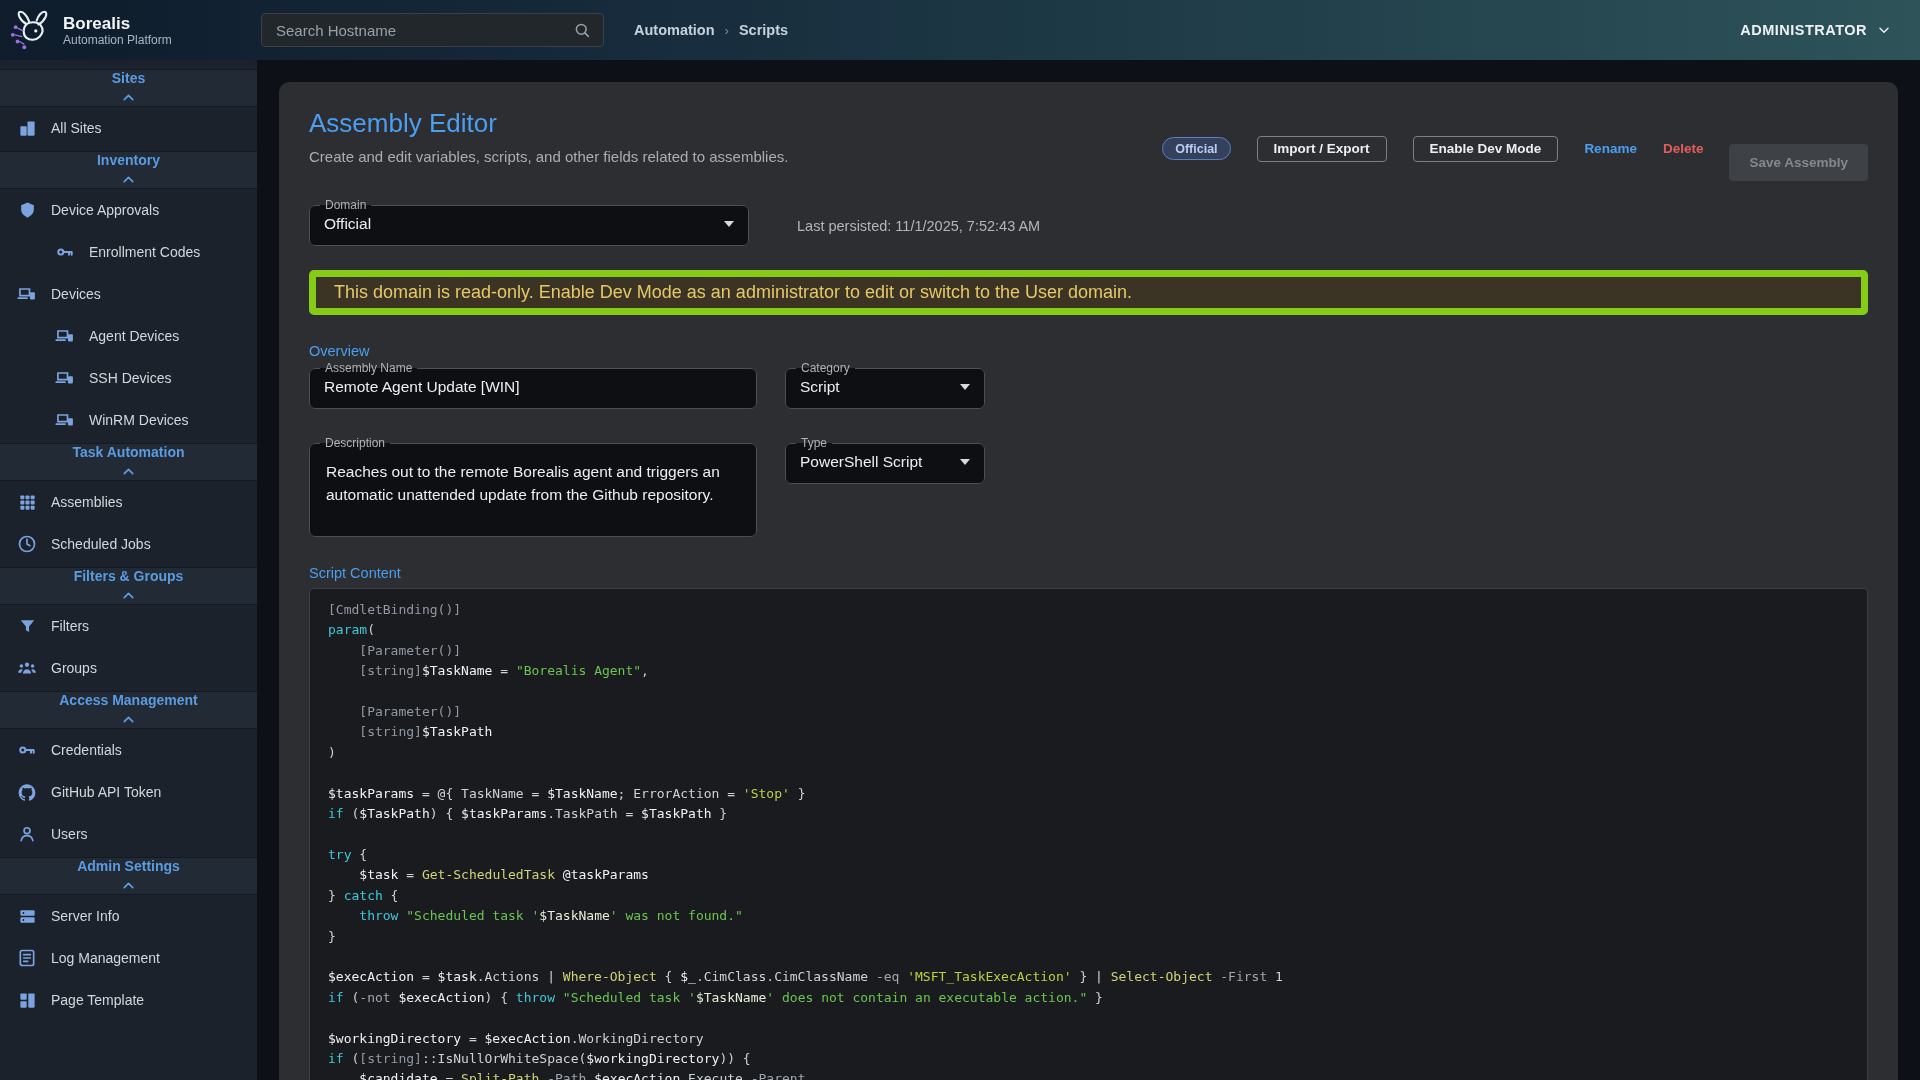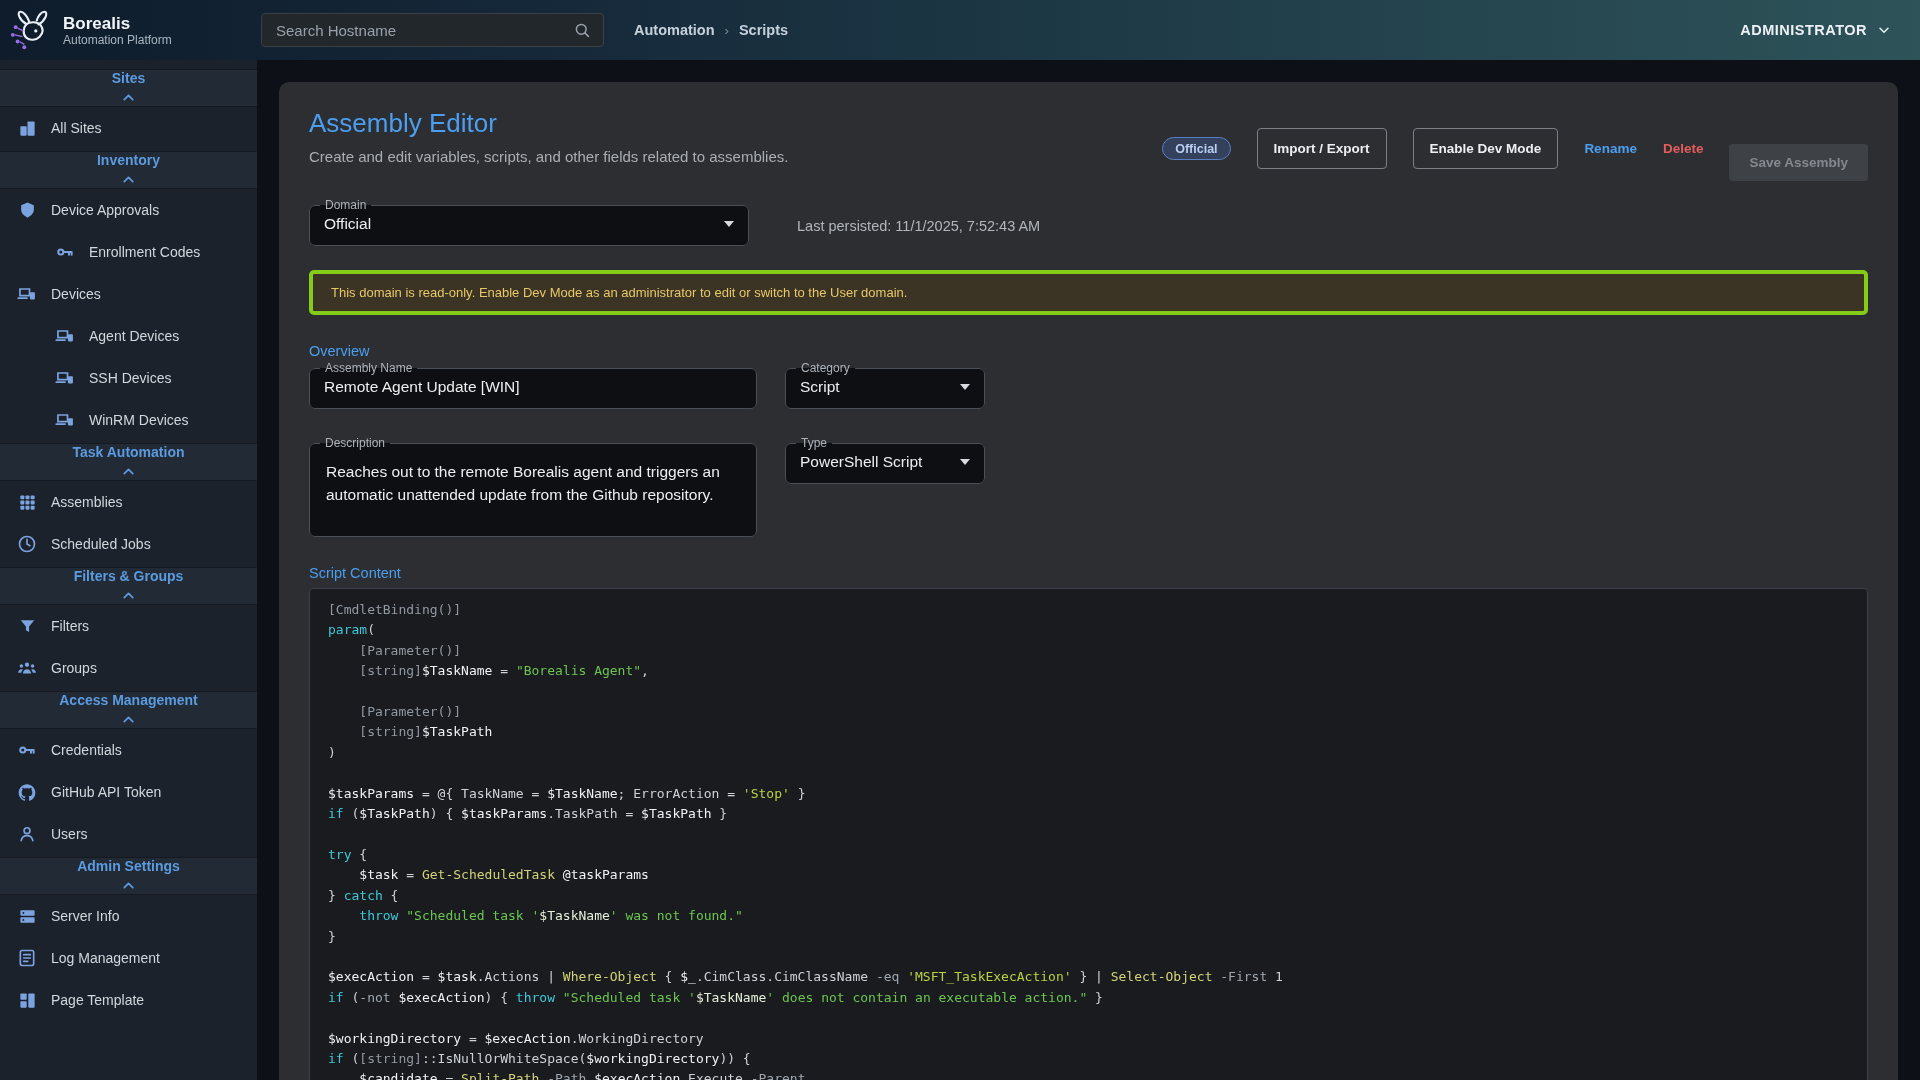--- a/index.html
+++ b/index.html
@@ -42,21 +42,21 @@
   .panel { background:#2d2e31; border-radius:10px; padding:26px 30px;
     height:1400px; position:relative; }
 
   .panel-head { display:flex; align-items:flex-start; }
   .page-title { color:#4b9ef0; font-size:26px; font-weight:normal; }
   .page-sub { color:#a9aeb3; font-size:15px; margin-top:9px; }
   .head-actions { margin-left:auto; display:flex; align-items:center; gap:26px; margin-top:8px; }
   .chip { height:23px; padding:0 12px; border:1px solid #5a7fc4; border-radius:12px;
     background:rgba(64,101,178,.35); color:#b9cdf0; font-size:12.5px; font-weight:bold;
     display:flex; align-items:center; }
-  .btn-outline { height:41px; padding:0 16px; background:transparent; border:1px solid #7b8086;
+  .btn-outline { height:26px; padding:0 16px; background:transparent; border:1px solid #7b8086;
     border-radius:4px; color:#eceef1; font-size:13.5px; font-weight:bold;
     font-family:"Liberation Sans",sans-serif; cursor:pointer; }
   .btn-text { background:none; border:none; font-size:13.5px; font-weight:bold;
     font-family:"Liberation Sans",sans-serif; cursor:pointer; padding:0; }
   .btn-text.rename { color:#4b9ef0; }
   .btn-text.delete { color:#e35d5d; }
   .btn-filled-disabled { height:37px; padding:0 20px; background:#3e4247; border:none;
     border-radius:4px; color:#84898f; font-size:13.5px; font-weight:bold;
     font-family:"Liberation Sans",sans-serif;margin-top:28px; }
 
@@ -66,22 +66,22 @@
   .field-value { display:flex; align-items:center; justify-content:space-between;
     padding:3px 14px 12px 14px; color:#eceef0; font-size:15.5px; }
   .caret { width:0; height:0; border-left:5.5px solid transparent; border-right:5.5px solid transparent;
     border-top:6px solid #d7dade; margin-left:12px; }
 
   .domain-row { display:flex; align-items:center; margin-top:18px; }
   .domain-select { width:440px; cursor:pointer; }
   .persisted { color:#b1b6bb; font-size:14.5px; margin-left:48px; margin-top:6px; }
 
   .warning { margin-top:24px; height:45px; display:flex; align-items:center;
-    background:#3b3323; border:4px solid #84cc16; border-radius:5px;
-    color:#e7c869; font-size:13px; padding:0 18px; }
+    background:#3b3323; border:7px solid #84cc16; border-radius:5px;
+    color:#e7c869; font-size:18px; padding:0 18px; }
 
   .section-label { color:#4b9ef0; font-size:14.5px; margin-top:28px; }
   .overview-grid { display:grid; grid-template-columns:448px 200px; column-gap:25px; row-gap:20px; margin-top:3px;gap:28px; }
   .desc-value { padding:10px 16px 14px 16px; color:#eceef0; font-size:15.5px; line-height:1.5; }
   fieldset.desc { min-height:100px; }
   .select-field { cursor:pointer; align-self:start; }
 
   .code-box { margin-top:7px; background:#191b1f; border:1px solid #39404c; border-radius:4px;
     padding:11px 18px; font-family:"DejaVu Sans Mono", monospace; font-size:13px;
     line-height:20.4px; white-space:pre; height:640px; overflow:hidden; }

